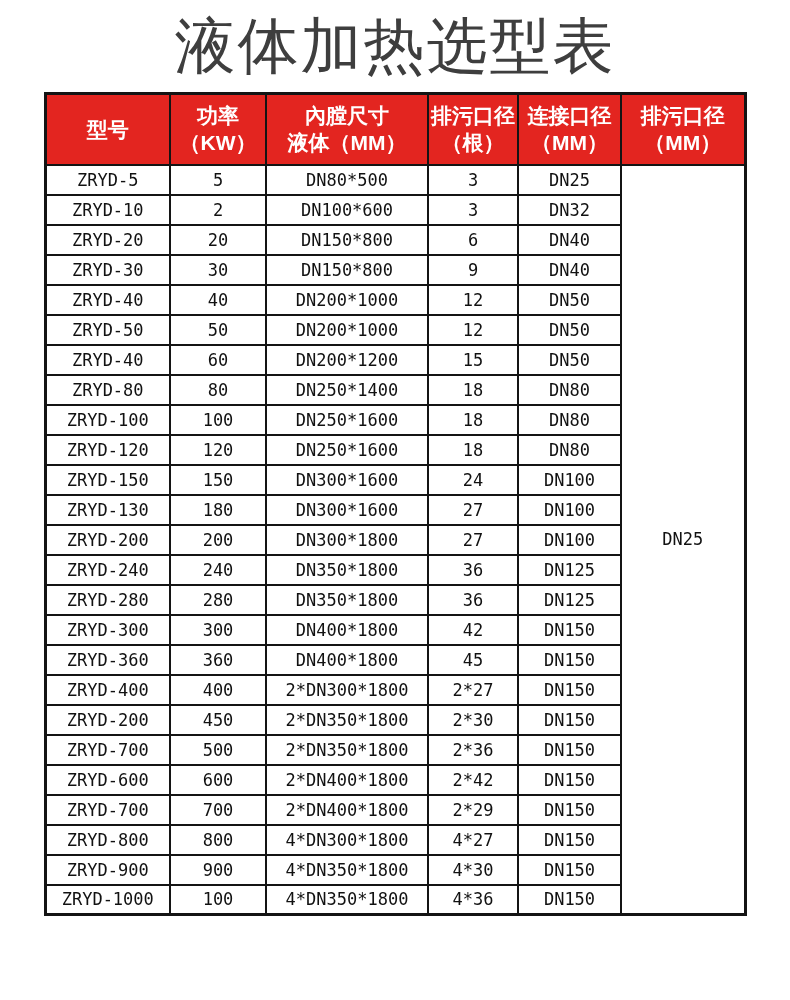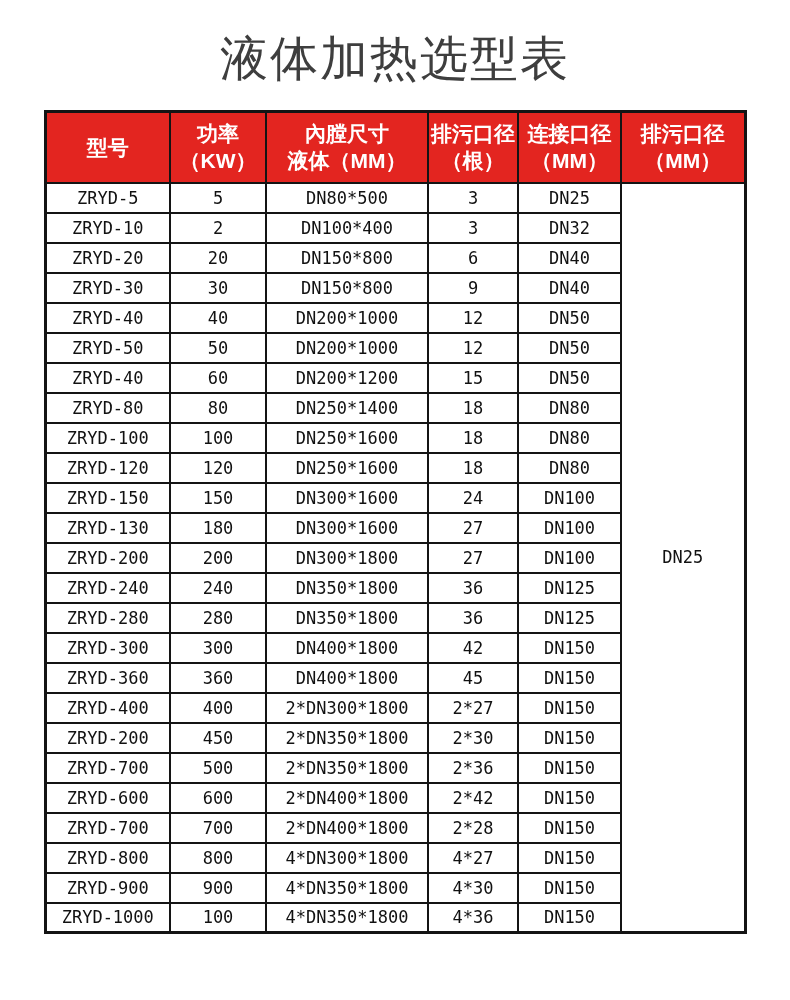--- a/index.html
+++ b/index.html
@@ -10,25 +10,25 @@
   }
   * { box-sizing: border-box; }
   html, body {
     margin: 0; padding: 0;
     width: 790px; height: 1000px;
     background: #ffffff;
     font-family: "Liberation Sans", sans-serif;
   }
   .page { width: 790px; height: 1000px; overflow: hidden; }
   .title {
-    margin: 16px;
+    margin: 3px;
     padding-top: 14px;
     height: 78px;
     text-align: center;
-    font-size: 48px;
+    font-size: 61px;
     line-height: 58px;
     font-weight: 500;
     color: var(--title);
     letter-spacing: 2px;
   }
   table.spec {
     width: 700px;
     margin: 11px auto;
     border-collapse: collapse;
     table-layout: fixed;
@@ -113,21 +113,21 @@
           <td>ZRYD-5</td>
           <td>5</td>
           <td>DN80*500</td>
           <td>3</td>
           <td>DN25</td>
           <td rowspan="25" class="drain">DN25</td>
         </tr>
         <tr>
           <td>ZRYD-10</td>
           <td>2</td>
-          <td>DN100*400</td>
+          <td>DN100*600</td>
           <td>3</td>
           <td>DN32</td>
         </tr>
         <tr>
           <td>ZRYD-20</td>
           <td>20</td>
           <td>DN150*800</td>
           <td>6</td>
           <td>DN40</td>
         </tr>
@@ -254,21 +254,21 @@
           <td>ZRYD-600</td>
           <td>600</td>
           <td>2*DN400*1800</td>
           <td>2*42</td>
           <td>DN150</td>
         </tr>
         <tr>
           <td>ZRYD-700</td>
           <td>700</td>
           <td>2*DN400*1800</td>
-          <td>2*28</td>
+          <td>2*29</td>
           <td>DN150</td>
         </tr>
         <tr>
           <td>ZRYD-800</td>
           <td>800</td>
           <td>4*DN300*1800</td>
           <td>4*27</td>
           <td>DN150</td>
         </tr>
         <tr>

